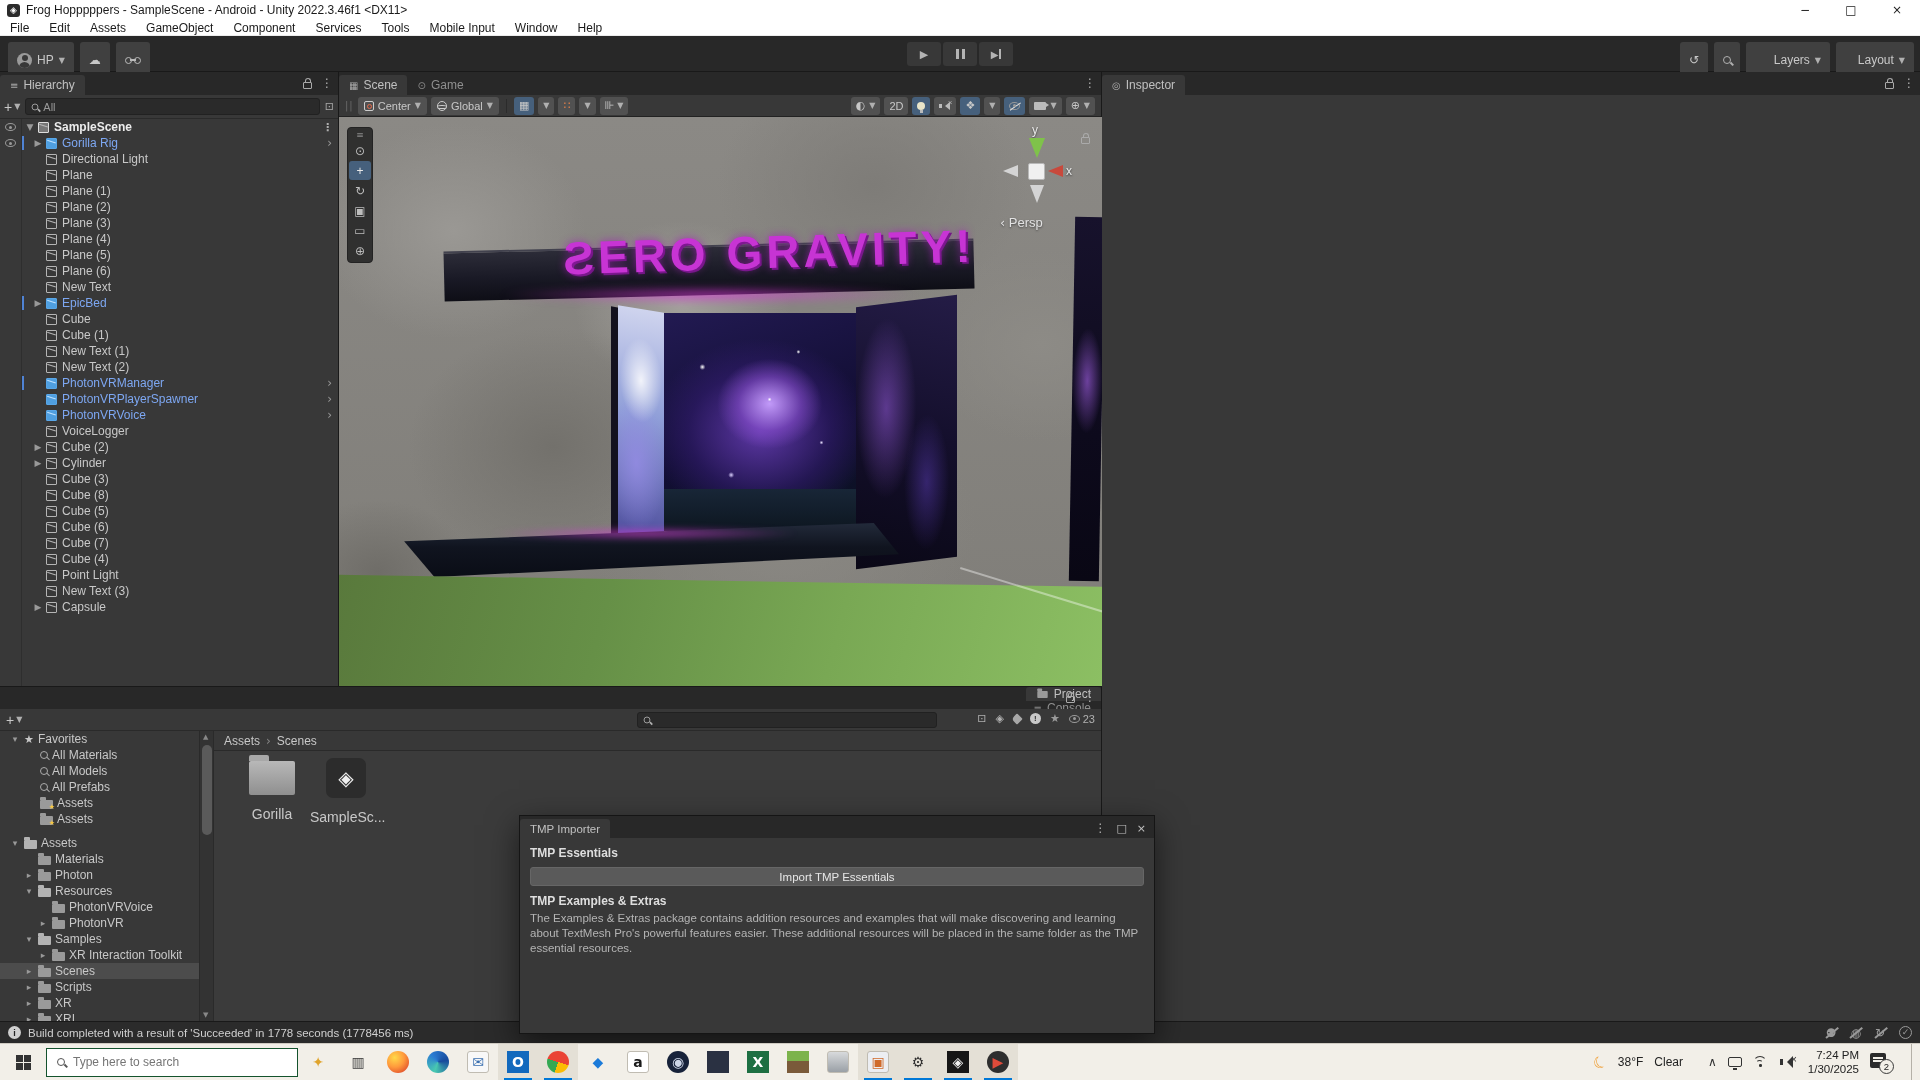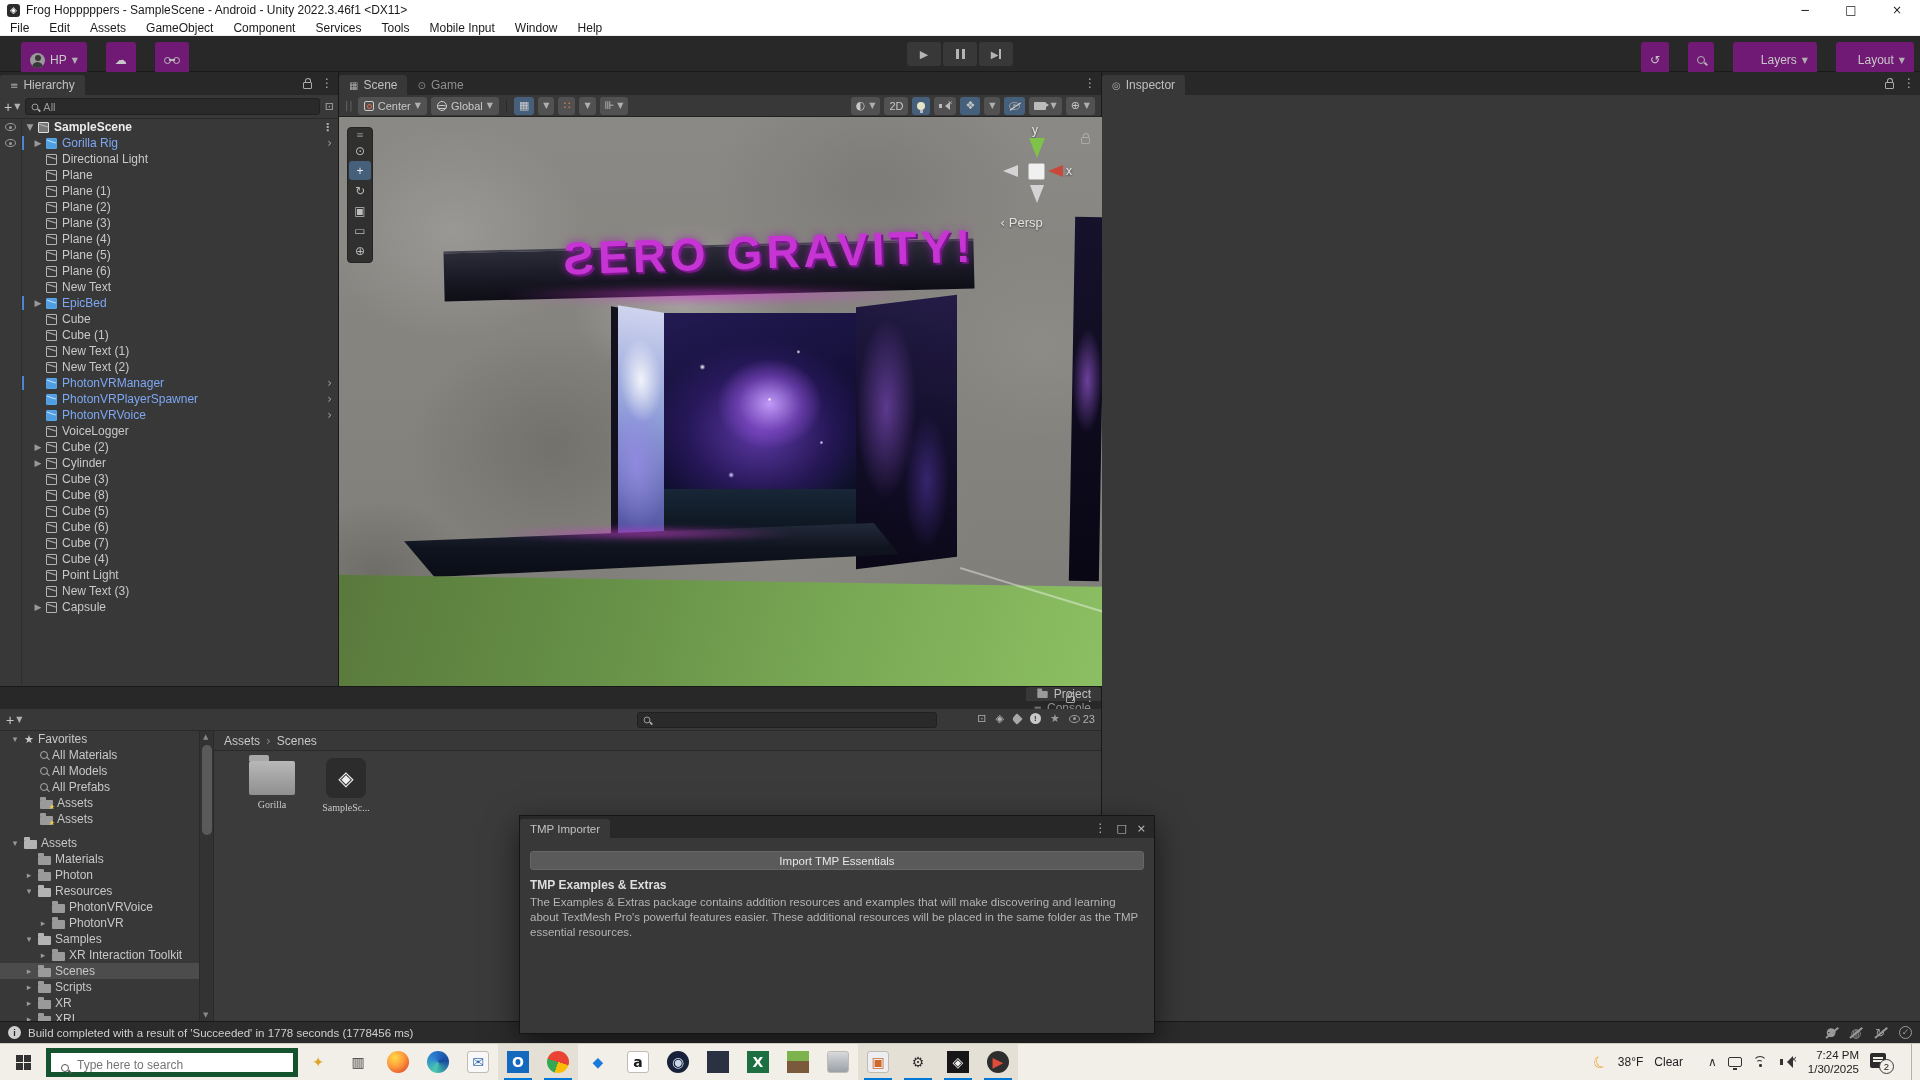--- a/index.html
+++ b/index.html
@@ -12,21 +12,21 @@
   .titlebar { position:absolute; left:0; top:0; width:1920px; height:20px; background:#ffffff; display:flex; align-items:center; font-size:12px; color:#1a1a1a; }
   .unity-logo { width:13px; height:13px; margin:0 6px 0 7px; background:#2b2b2b; border-radius:3px; color:#fff; font-size:9px; display:flex; align-items:center; justify-content:center; }
   .win-controls { position:absolute; right:0; top:0; height:20px; display:flex; }
   .win-btn { width:46px; height:20px; display:flex; align-items:center; justify-content:center; font-size:12px; color:#222; }
   .menubar { position:absolute; left:0; top:20px; width:1920px; height:16px; background:#ffffff; display:flex; align-items:center; font-size:12px; color:#1a1a1a; border-bottom:1px solid #ececec; }
   .menu-item { padding:0 10px; }
 
   
   .unitybar { position:absolute; left:0; top:36px; width:1920px; height:36px; background:#282828; border-bottom:1px solid #191919; }
   .ub-left { position:absolute; left:8px; top:6px; display:flex; gap:6px; }
-  .ub-btn { height:36px; background:#701a75; border-radius:3px; display:flex; align-items:center; gap:5px; padding:0 9px; color:#c8c8c8; font-size:12px;margin-left:13px; }
+  .ub-btn { height:36px; background:#404040; border-radius:3px; display:flex; align-items:center; gap:5px; padding:0 9px; color:#c8c8c8; font-size:12px; }
   .avatar { width:15px; height:15px; border-radius:50%; background:#9a9a9a; position:relative; overflow:hidden; }
   .avatar::before { content:''; position:absolute; left:4.5px; top:2.5px; width:6px; height:6px; border-radius:50%; background:#383838; }
   .avatar::after { content:''; position:absolute; left:2px; top:9px; width:11px; height:7px; border-radius:6px 6px 0 0; background:#383838; }
   .caret { font-size:8px; color:#b0b0b0; }
   .icon-vcs { position:relative; width:16px; height:8px; }
   .icon-vcs::before, .icon-vcs::after { content:''; position:absolute; top:1px; width:5px; height:5px; border:1.4px solid #bbb; border-radius:50%; }
   .icon-vcs::before { left:0; } .icon-vcs::after { right:0; }
   .icon-vcs i { position:absolute; left:5px; top:3.4px; width:6px; height:1.4px; background:#bbb; }
   .ub-center { position:absolute; left:50%; top:6px; transform:translateX(-50%); display:flex; gap:2px; }
   .play-btn { width:34px; height:24px; background:#383838; border-radius:3px; display:flex; align-items:center; justify-content:center; color:#b4b4b4; font-size:11px; }
@@ -192,21 +192,21 @@
   .fold.fstar::after { content:'★'; position:absolute; right:-2px; bottom:-2px; font-size:7px; color:#f5c642; }
   .p-scroll { position:absolute; right:0; top:0; bottom:0; width:14px; background:#333; border-left:1px solid #2a2a2a; }
   .p-thumb { position:absolute; left:2px; top:14px; width:10px; height:90px; background:#5a5a5a; border-radius:5px; }
   .p-scroll .a { position:absolute; left:3px; font-size:7px; color:#888; }
   .p-breadcrumb { position:absolute; left:214px; top:44px; right:0; height:20px; background:#383838; border-bottom:1px solid #2a2a2a; display:flex; align-items:center; gap:6px; padding:0 10px; font-size:12px; color:#c8c8c8; }
   .p-files { position:absolute; left:214px; top:64px; right:0; bottom:0; background:#3b3b3b; }
   .file-tile { position:absolute; width:72px; text-align:center; }
   .file-tile .bigfold { width:46px; height:34px; margin:0 auto; background:linear-gradient(#b8b8b8,#8f8f8f); border-radius:2px; position:relative; }
   .file-tile .bigfold::before { content:''; position:absolute; top:-6px; left:0; width:20px; height:6px; background:#a8a8a8; border-radius:2px 2px 0 0; }
   .scene-asset { width:40px; height:40px; margin:0 auto; background:#2c2c2c; border-radius:7px; color:#f0f0f0; font-size:20px; display:flex; align-items:center; justify-content:center; }
-  .file-label { margin-top:4px; font-size:10px; color:#c8c8c8;font-family:Liberation Serif, serif; }
+  .file-label { margin-top:11px; font-size:14px; color:#c8c8c8; }
 
   
   .tmp { position:absolute; left:519px; top:815px; width:636px; height:219px; background:#383838; border:1px solid #151515; box-shadow:0 10px 30px rgba(0,0,0,.55); z-index:30; }
   .tmp-tabbar { position:absolute; left:0; top:0; right:0; height:22px; background:#282828; display:flex; align-items:flex-end; }
   .tmp-body { position:absolute; left:0; top:22px; right:0; bottom:0; padding:6px 10px; }
   .tmp-h { font-size:12px; font-weight:bold; color:#dedede; margin:2px 0 3px; }
   .tmp-p { font-size:11.5px; color:#b4b4b4; line-height:1.32; }
   .tmp-btn { margin:7px 0 8px; height:19px; background:#5a5a5a; border:1px solid #666; border-radius:3px; color:#e6e6e6; font-size:11.5px; display:flex; align-items:center; justify-content:center; }
   .tmp-btn.dim { background:#4e4e4e; color:#b0b0b0; }
   .tmp-ctl { display:flex; gap:10px; align-items:center; margin-left:auto; margin-right:8px; margin-bottom:3px; color:#c0c0c0; font-size:11px; }
@@ -219,21 +219,21 @@
   .slashed { position:relative; }
   .slashed::after { content:''; position:absolute; left:-2px; top:6px; width:16px; height:1.5px; background:#9a9a9a; transform:rotate(-40deg); }
   .st-check { width:13px; height:13px; border:1.3px solid #9a9a9a; border-radius:50%; font-size:9px; display:flex; align-items:center; justify-content:center; }
 
   
   .taskbar { position:absolute; left:0; top:1043px; width:1920px; height:37px; background:#f2efe8; border-top:1px solid #cfcbc2; display:flex; align-items:center; z-index:40; }
   .tb-start { width:46px; height:37px; display:flex; align-items:center; justify-content:center; }
   .winlogo { width:15px; height:15px;
     background:linear-gradient(#333,#333) 0 0/7px 7px no-repeat, linear-gradient(#333,#333) 8px 0/7px 7px no-repeat,
                linear-gradient(#333,#333) 0 8px/7px 7px no-repeat, linear-gradient(#333,#333) 8px 8px/7px 7px no-repeat; }
-  .tb-search { width:252px; height:29px; background:#fff; border:5px solid #14532d; display:flex; align-items:flex-end; gap:8px; padding:0 10px; }
+  .tb-search { width:252px; height:29px; background:#fff; border:1px solid #14532d; display:flex; align-items:center; gap:8px; padding:0 10px; }
   .tb-search input { border:none; outline:none; font-size:12px; color:#444; width:200px; font-family:"Liberation Sans",sans-serif; background:transparent; }
   .tb-apps { display:flex; height:37px; }
   .tb-app { width:40px; height:37px; display:flex; align-items:center; justify-content:center; position:relative; }
   .tb-app.active { background:#e4e0d6; }
   .tb-app.active::after { content:''; position:absolute; left:6px; right:6px; bottom:0; height:2.5px; background:#0078d7; }
   .tb-ico { width:22px; height:22px; display:flex; align-items:center; justify-content:center; font-size:14px; font-weight:bold; }
   .tb-ico.round { border-radius:50%; }
   .tb-ico.bd { border:1px solid #c0bcb2; border-radius:3px; }
   .tb-tray { margin-left:auto; display:flex; align-items:center; gap:11px; padding-right:4px; color:#222; font-size:12px; }
   .moon { color:#f0a23c; font-size:16px; transform:rotate(-25deg); display:inline-block; }
@@ -944,20 +944,21 @@
       <div class="tab active" style="height:19px;font-size:11.5px;">
         <span>TMP Importer</span>
       </div>
       <div class="tmp-ctl">
         <span class="kebab glyph">⋮</span>
         <span class="glyph">□</span>
         <span class="glyph">×</span>
       </div>
     </div>
     <div class="tmp-body">
+      <div class="tmp-h">TMP Essentials</div>
       <div class="tmp-btn">Import TMP Essentials</div>
       <div class="tmp-h">TMP Examples &amp; Extras</div>
       <div class="tmp-p">The Examples &amp; Extras package contains addition resources and examples that will make discovering and learning about TextMesh Pro's powerful features easier. These additional resources will be placed in the same folder as the TMP essential resources.</div>
     </div>
   </div>
 
   <div class="statusbar">
     <span class="st-icon">i</span>
     <span class="st-msg">Build completed with a result of 'Succeeded' in 1778 seconds (1778456 ms)</span>
     <div class="st-right">

